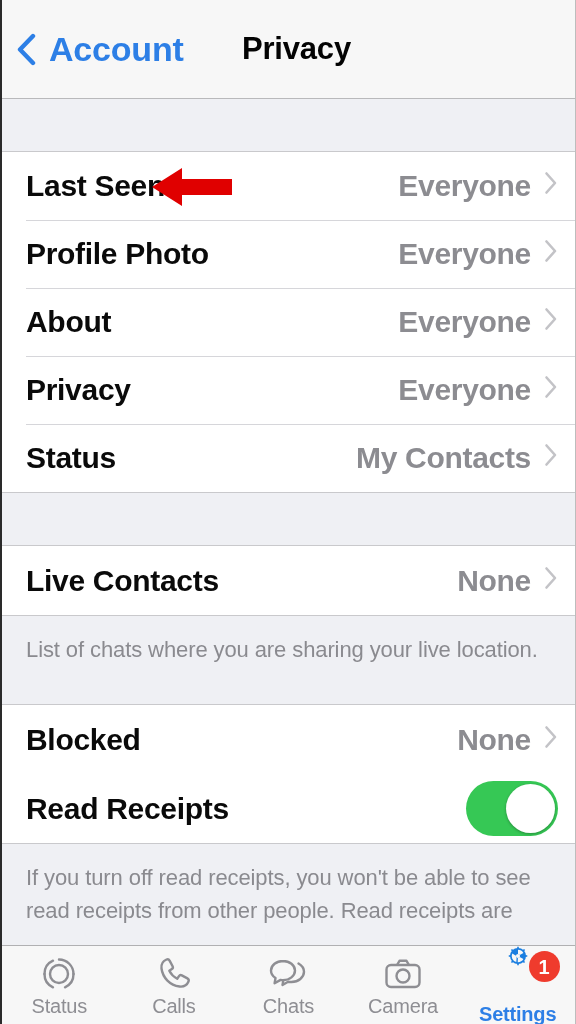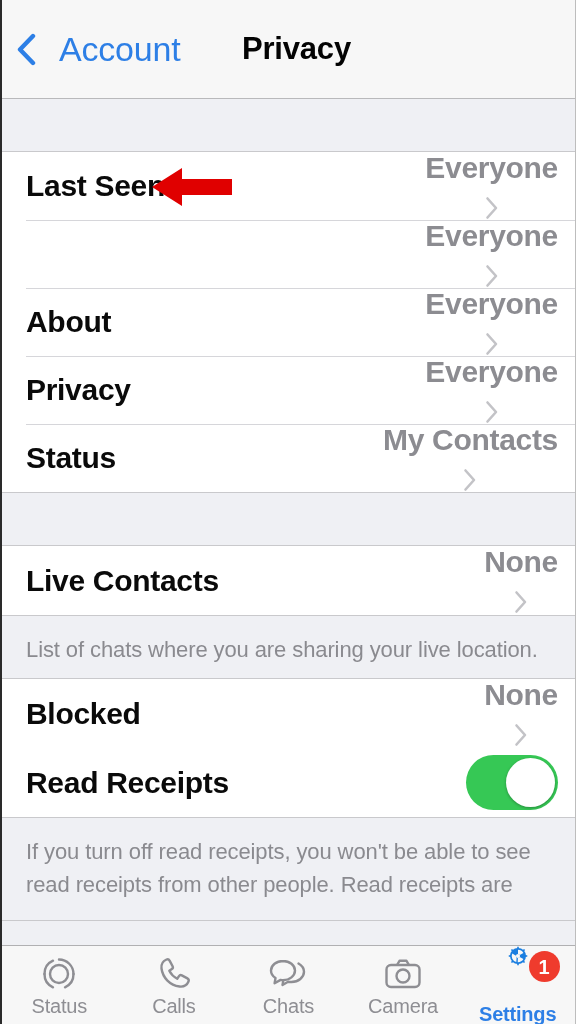--- a/index.html
+++ b/index.html
@@ -28,26 +28,27 @@
     position: relative;
     height: 99px;
     background: #f7f7f7;
     border-bottom: 1px solid #b9b9bb;
     display: flex;
     align-items: center;
   }
   .back-btn {
     display: flex;
     align-items: center;
-    gap: 23px;
+    gap: 13px;
     margin-left: 14px;
     cursor: pointer;
     background: none;
     border: none;
     padding: 0;
+    font-weight: bold;
   }
   .back-chevron {
     display: block;
     width: 20px;
     height: 33px;
   }
   .back-label {
     font-size: 34px;
     color: #2d7fe6;
     letter-spacing: -0.2px;
@@ -116,23 +117,22 @@
     font-size: 30px;
     color: #0a0a0a;
     letter-spacing: -0.3px;
     line-height: 1;
     white-space: nowrap;
   }
 
   .row-right {
     margin-left: auto;
     display: flex;
-    align-items: center;
+    align-items: flex-start;
     gap: 13px;
-    flex-direction: column;
   }
   .row-value {
     font-size: 30px;
     color: #8c8c91;
     letter-spacing: -0.3px;
     line-height: 1;
     white-space: nowrap;
   }
   .disclosure {
     display: block;
@@ -146,21 +146,21 @@
     border-top: 1px solid #c9c9cc;
     border-bottom: 1px solid #c9c9cc;
     padding: 17px 20px 19px 24px;
   }
   .footer-text {
     font-size: 22px;
     line-height: 33px;
     color: #8a8a8f;
     letter-spacing: -0.1px;
   }
-  .footer-tall { padding-bottom: 12px; }
+  .footer-tall { padding-bottom: 38px; }
 
   
   .toggle {
     position: relative;
     width: 92px;
     height: 55px;
     border-radius: 28px;
     background: #36c855;
     flex: none;
     cursor: pointer;
@@ -267,20 +267,21 @@
         <span class="row-label">Last Seen</span>
         <span class="row-right">
           <span class="row-value">Everyone</span>
           <svg class="disclosure" viewBox="0 0 14 24">
             <polyline points="2.5,2.5 11,12 2.5,21.5" fill="none" stroke="#c3c3c7" stroke-width="2.6" stroke-linecap="round" stroke-linejoin="round"></polyline>
           </svg>
         </span>
       </div>
 
       <div class="row">
+        <span class="row-label">Profile Photo</span>
         <span class="row-right">
           <span class="row-value">Everyone</span>
           <svg class="disclosure" viewBox="0 0 14 24">
             <polyline points="2.5,2.5 11,12 2.5,21.5" fill="none" stroke="#c3c3c7" stroke-width="2.6" stroke-linecap="round" stroke-linejoin="round"></polyline>
           </svg>
         </span>
       </div>
 
       <div class="row">
         <span class="row-label">About</span>

